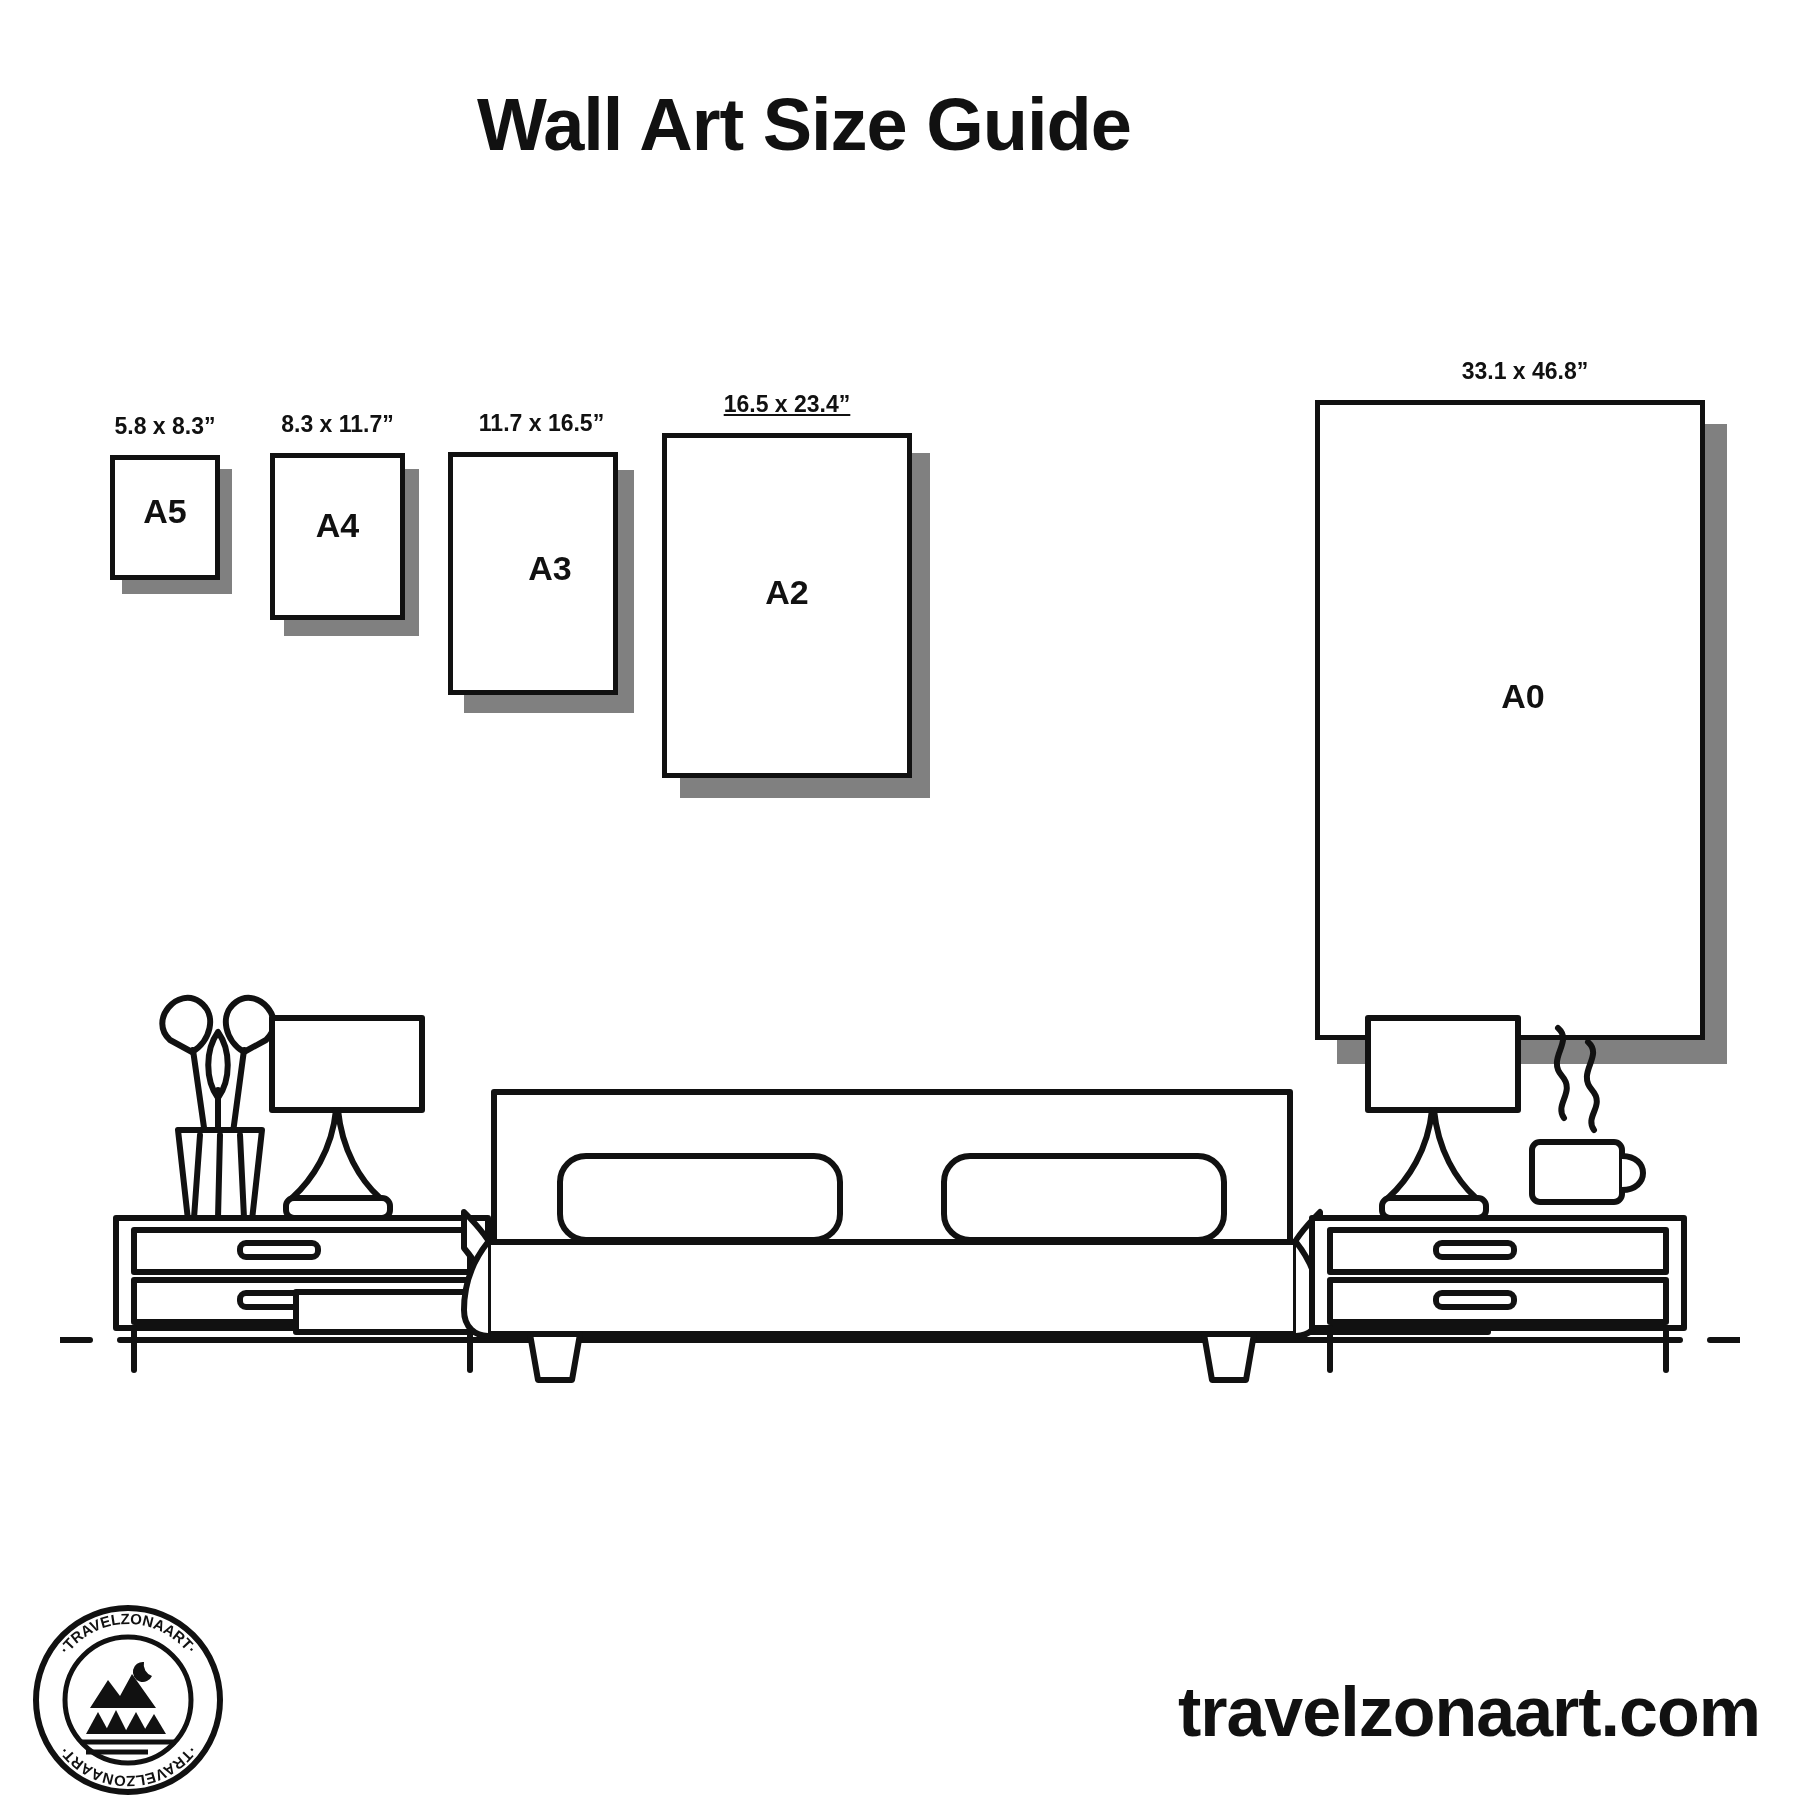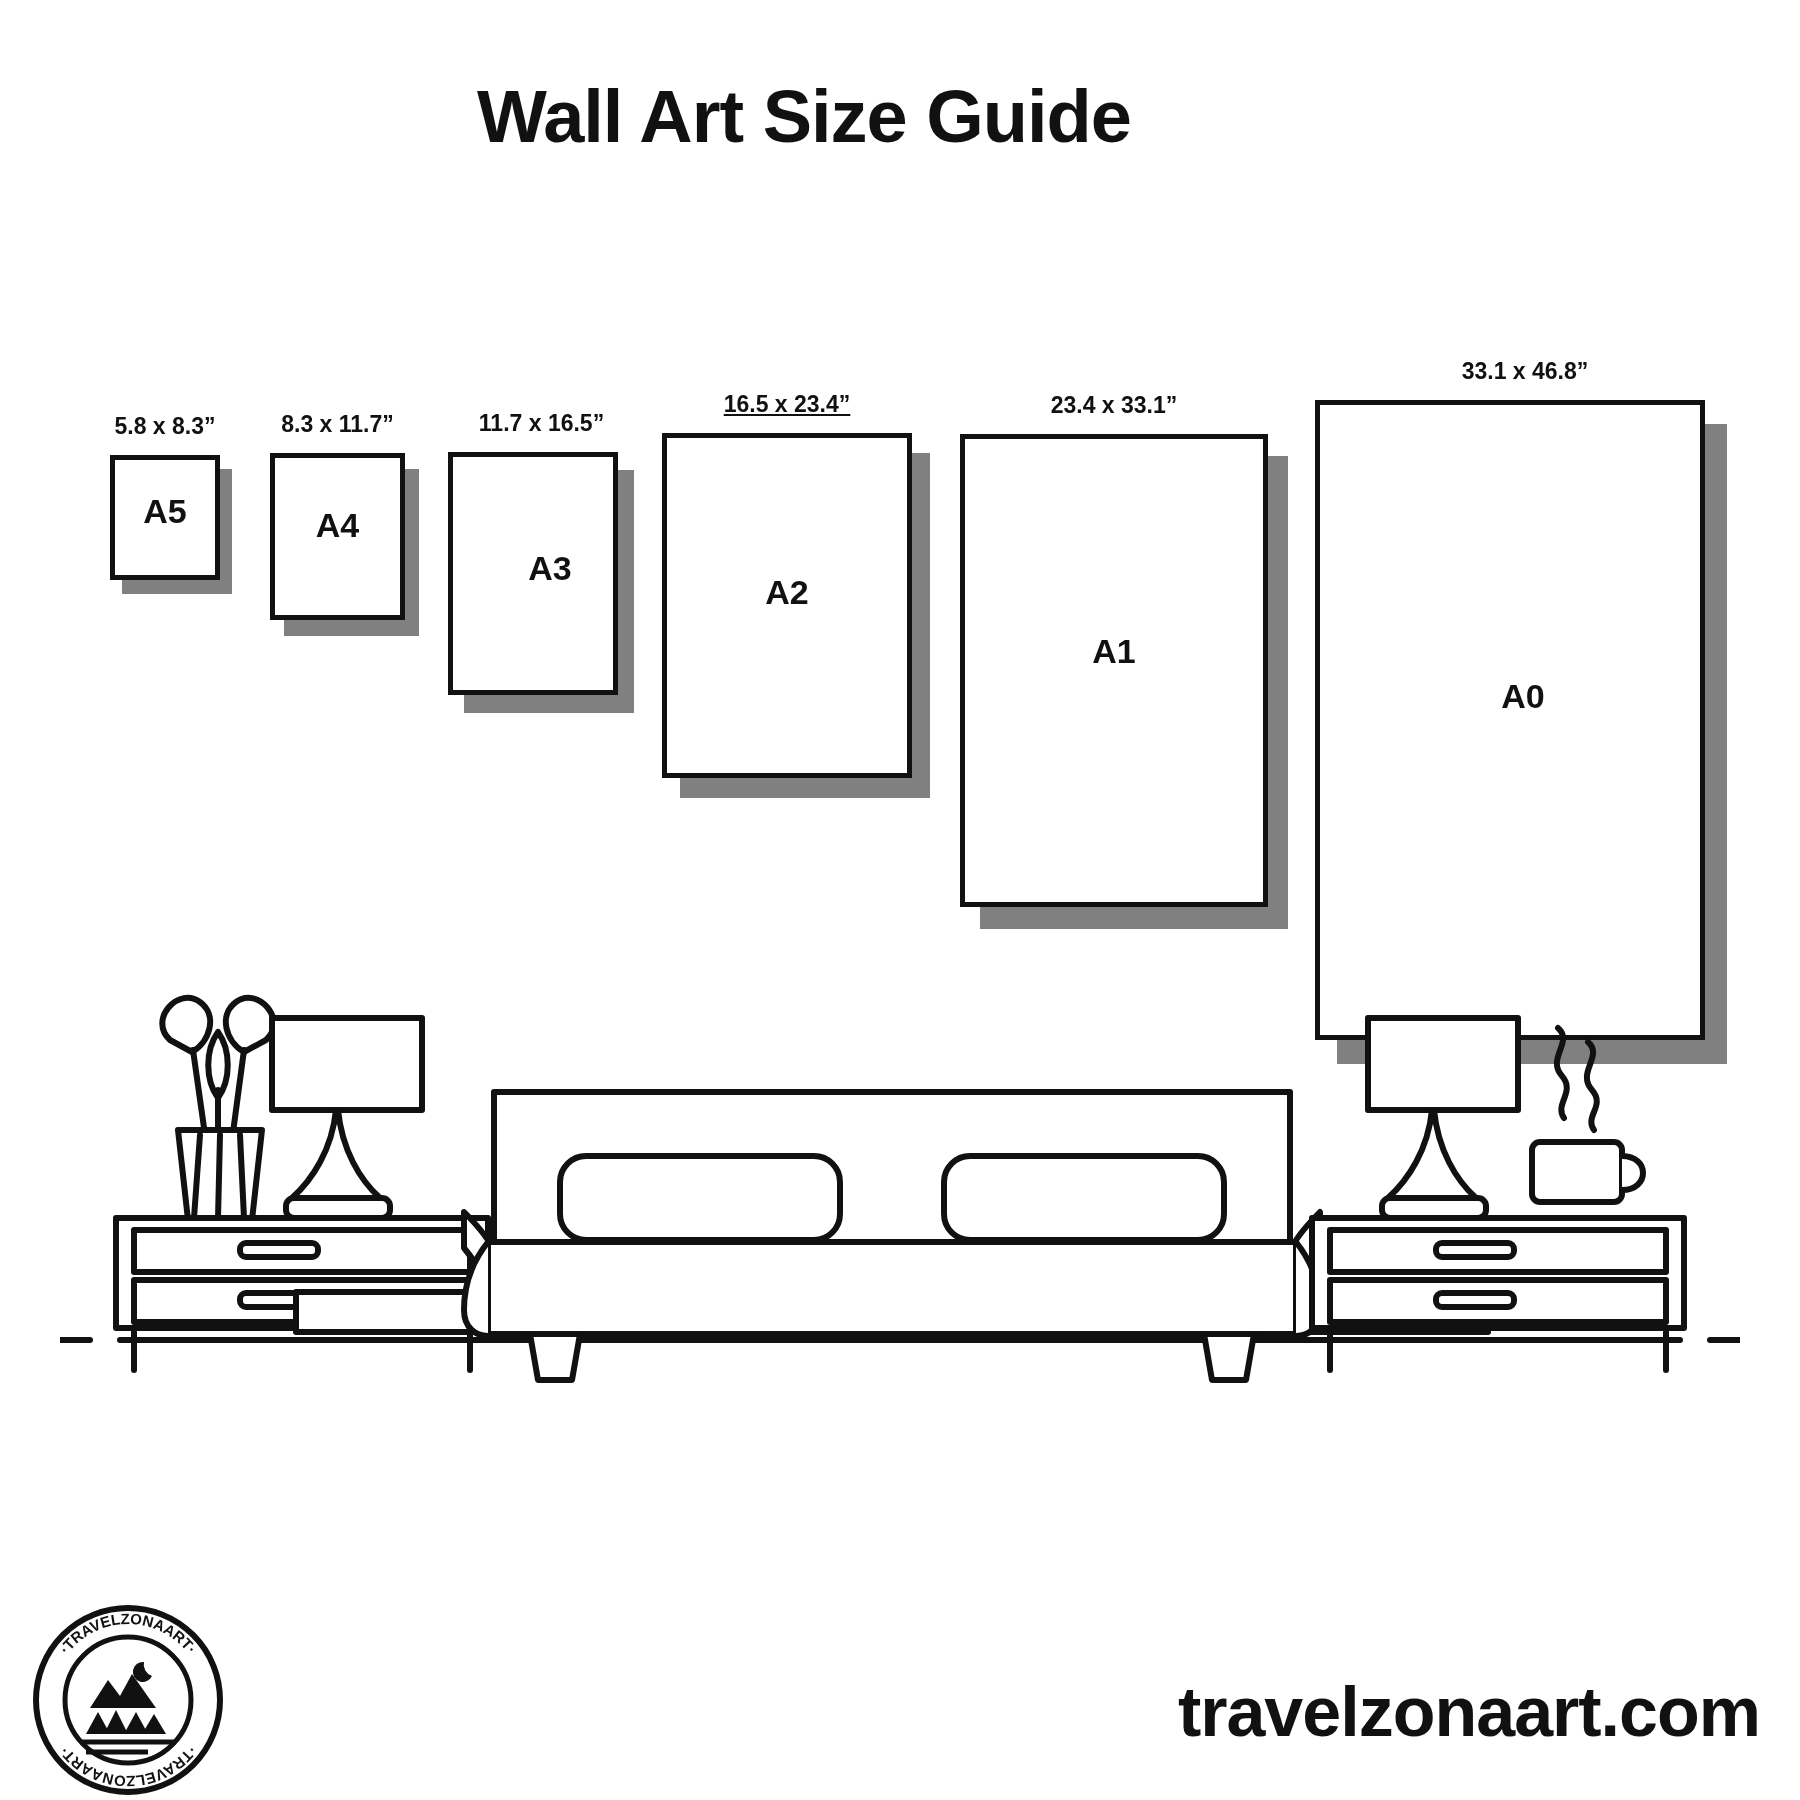--- a/index.html
+++ b/index.html
@@ -11,21 +11,21 @@
     width: 1800px;
     height: 1800px;
     font-family: "Liberation Sans", sans-serif;
     color: #111111;
     overflow: hidden;
     position: relative;
   }
 
   #page-title {
     position: absolute;
-    top: 74px;
+    top: 82px;
     left: 0;
     width: 1608px;
     text-align: center;
     font-size: 74px;
     font-weight: bold;
     letter-spacing: -1px;
     color: #111111;
   }
 
   
@@ -129,27 +129,20 @@
   </div>
 
   <div class="frame-group" style="left:662px; bottom:222px; width:250px; height:345px;">
     <div class="frame-dims" style="top:-42px;text-decoration:underline;">16.5 x 23.4”</div>
     <div class="frame-shadow" style="left:18px; top:20px; width:250px; height:345px;"></div>
     <div class="frame-box" style="width:250px; height:345px;">
       <div class="frame-label" style="top:135px;">A2</div>
     </div>
   </div>
 
-  <div class="frame-group" style="left:960px; bottom:93px; width:308px; height:473px;">
-    <div class="frame-dims" style="top:-42px;">23.4 x 33.1”</div>
-    <div class="frame-shadow" style="left:20px; top:22px; width:308px; height:473px;"></div>
-    <div class="frame-box" style="width:308px; height:473px;">
-      <div class="frame-label" style="top:193px;">A1</div>
-    </div>
-  </div>
 
   <div class="frame-group" style="left:1315px; bottom:-40px; width:420px; height:640px;">
     <div class="frame-dims" style="top:-42px;">33.1 x 46.8”</div>
     <div class="frame-shadow" style="left:22px; top:24px; width:390px; height:640px;"></div>
     <div class="frame-box" style="width:390px; height:640px;padding-left:13px;">
       <div class="frame-label" style="top:272px;">A0</div>
     </div>
   </div>
 
 </div>

